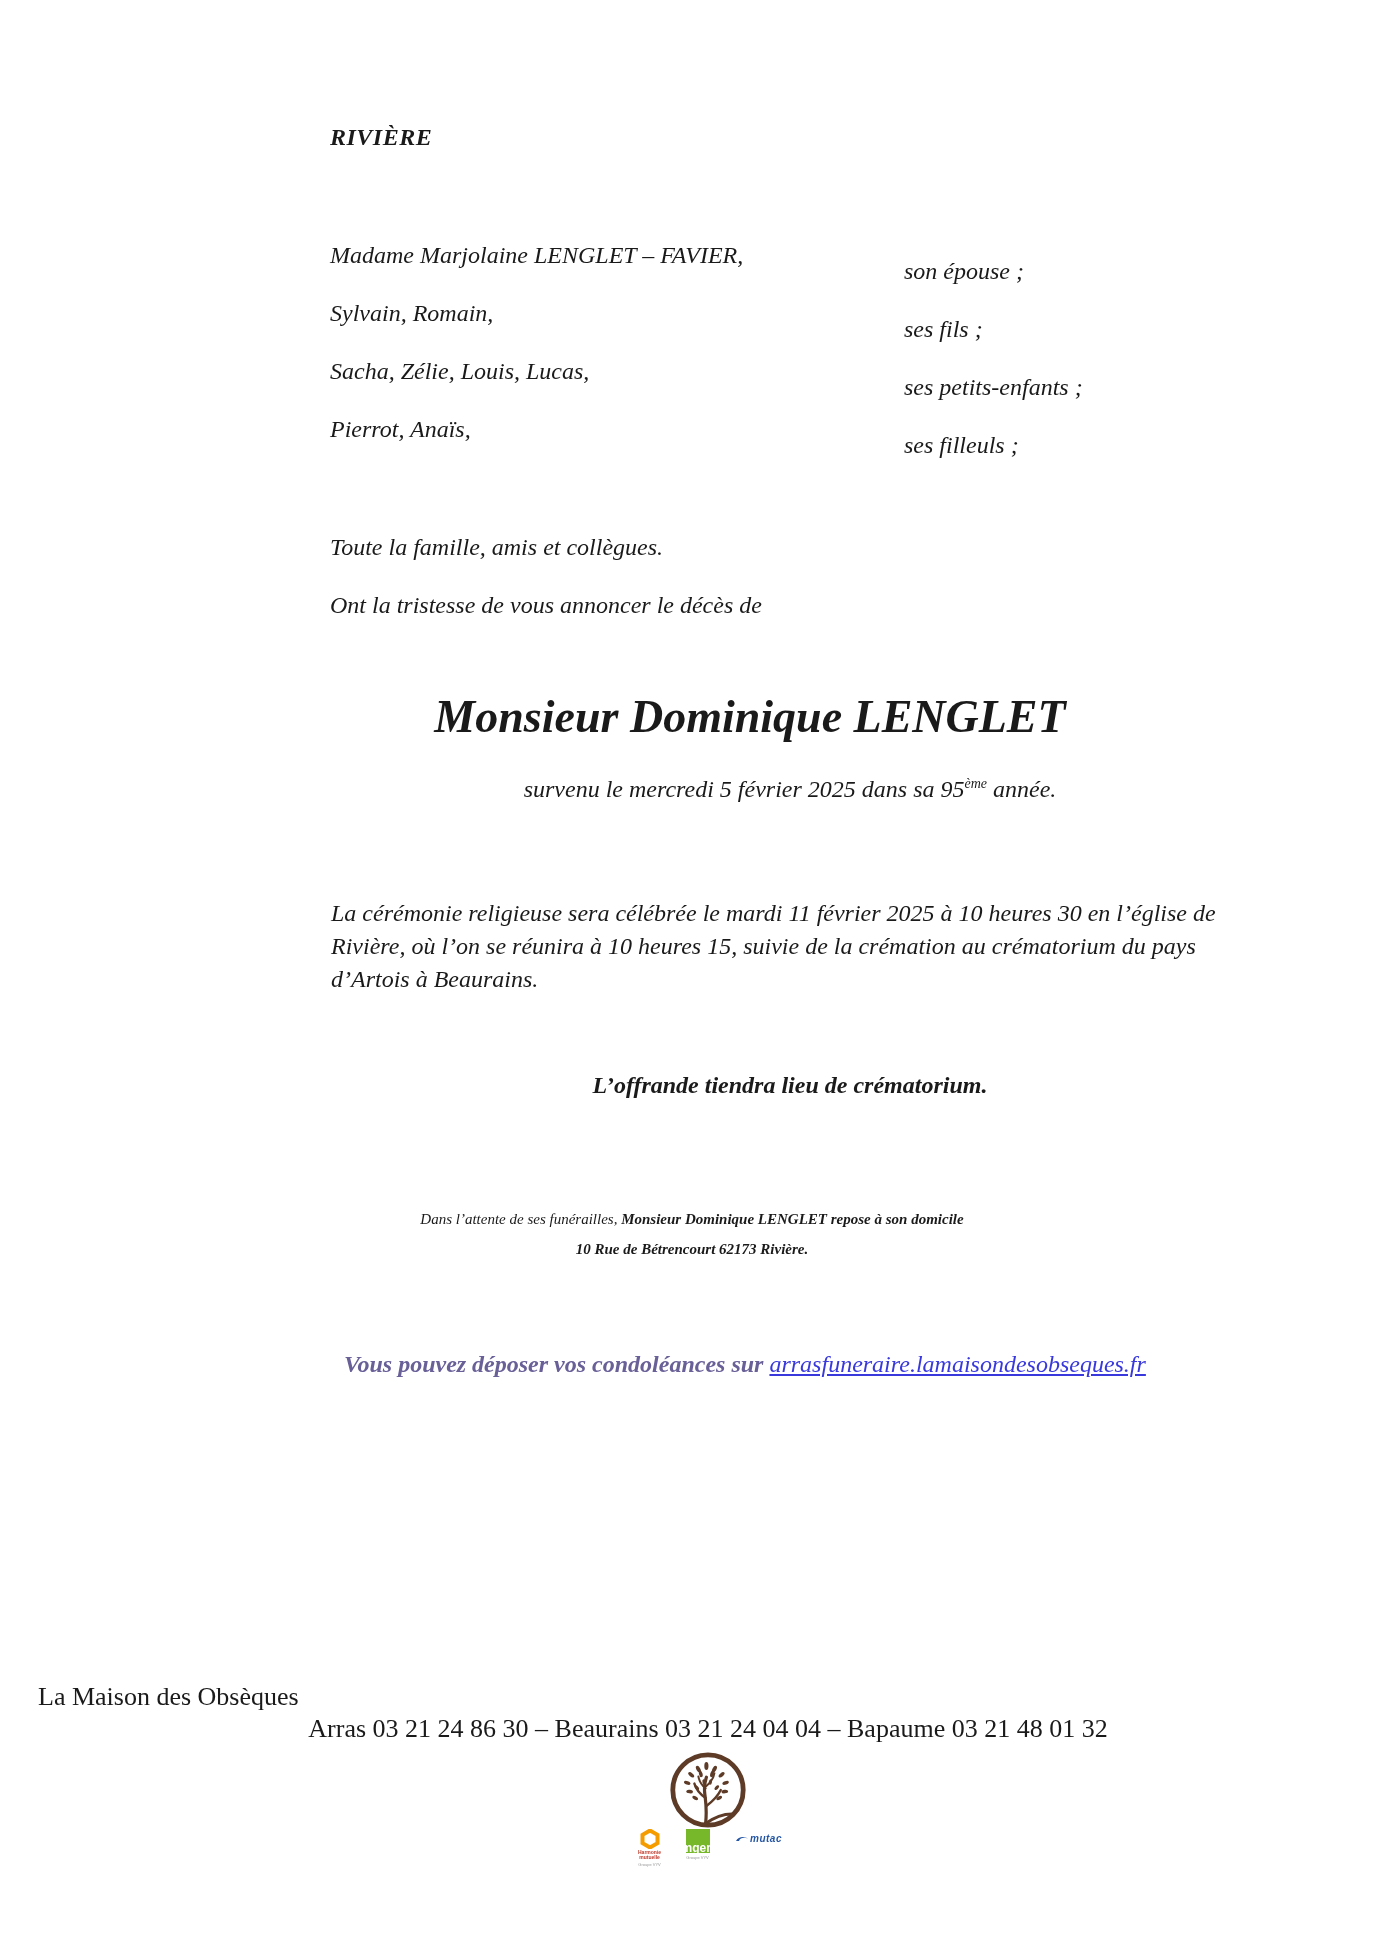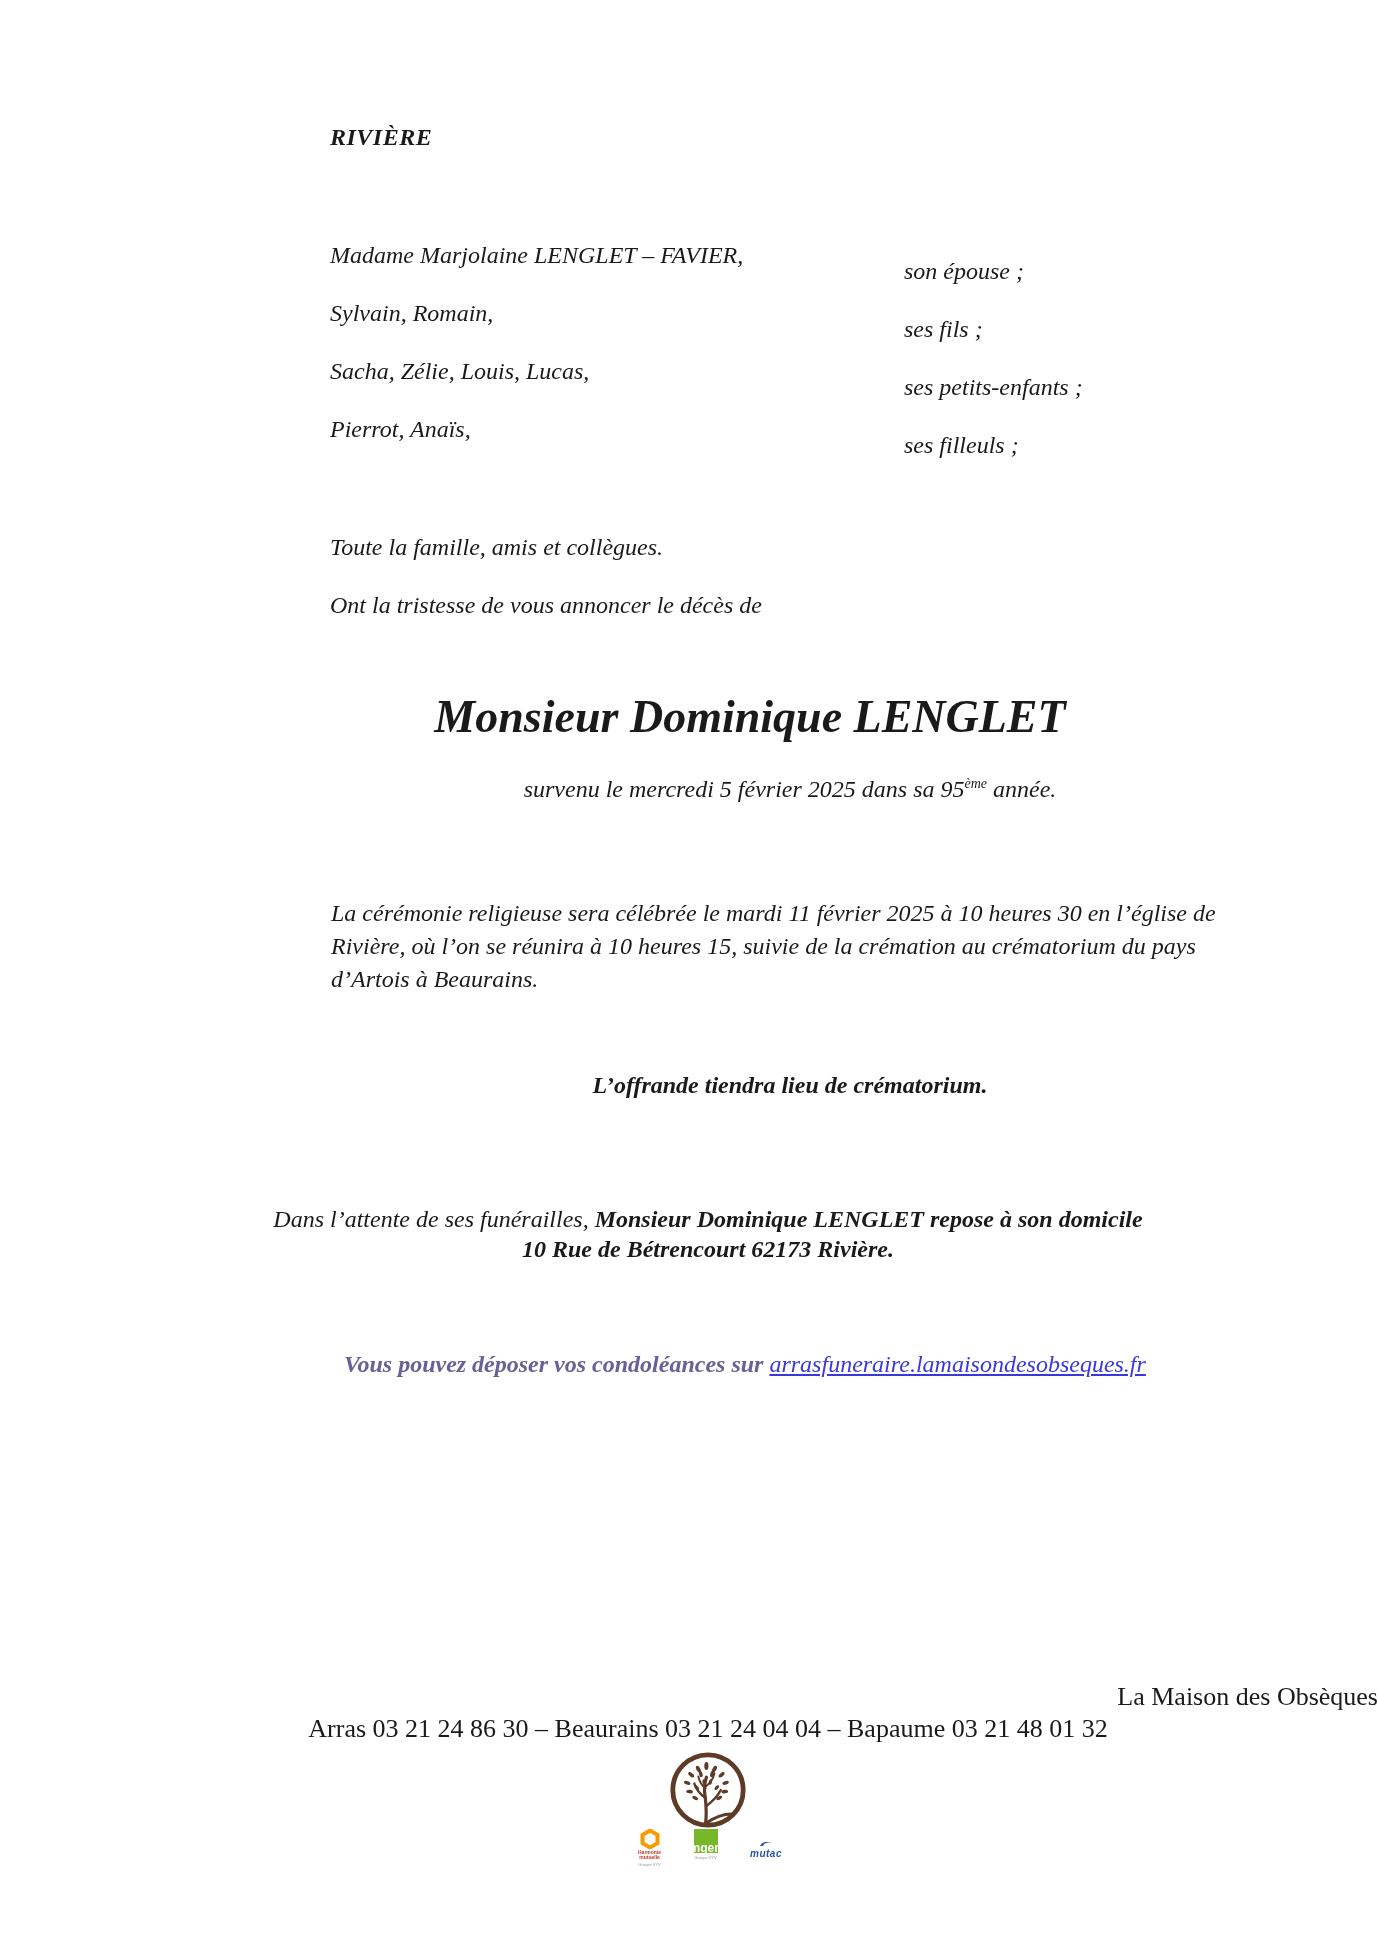--- a/index.html
+++ b/index.html
@@ -32,35 +32,35 @@
   .death-line sup { font-size:14px; }
   .ceremony {
     position:absolute; top:897px; left:331px; width:916px;
     font-size:24px; line-height:33px;
   }
   .offering {
     position:absolute; top:1072px; left:330px; width:920px;
     text-align:center; font-weight:bold; font-size:24px;
   }
   .repose {
-    position:absolute; top:1204px; left:230px; width:956px;
-    text-align:center; font-size:24px; line-height:30px;
+    position:absolute; top:1204px; left:214px; width:956px;
+    text-align:center; font-size:15px; line-height:30px;
   }
   .repose .bold { font-weight:bold; }
   .condolences {
     position:absolute; top:1351px; left:210px; width:1070px;
     text-align:center; font-size:24px; white-space:nowrap;
   }
   .cond-prefix { font-weight:bold; color:var(--cond,#6a6098); }
   .cond-link {
     color:var(--link,#3838dd); text-decoration:underline; cursor:pointer;
   }
   .footer-company {
     position:absolute; top:1682px; left:38px; width:1340px;
-    text-align:right; font-style:normal; font-size:26px;
+    text-align:left; font-style:normal; font-size:26px;
   }
   .footer-phones {
     position:absolute; top:1714px; left:38px; width:1340px;
     text-align:center; font-style:normal; font-size:26px;
   }
   .tree-logo { position:absolute; top:1750px; left:668px; width:80px; height:80px; }
   .partners {
     position:absolute; top:1829px; left:638px; width:144px;
     display:flex; justify-content:space-between; align-items:flex-start;
     font-style:normal;
@@ -72,21 +72,21 @@
     font-size:5px; line-height:5px; color:var(--harm-red,#c0392b); text-align:center; margin-top:1px;
   }
   .mgen-box {
     width:24px; height:24px; background:var(--mgen,#77b82a);
     display:flex; align-items:flex-end; justify-content:center;
   }
   .mgen-text {
     font-family:"Liberation Sans",sans-serif; font-weight:bold;
     color:#fff; font-size:12px; line-height:10px;
   }
-  .mutac { margin-top:11px; display:flex; flex-direction:column; }
+  .mutac { margin-top:4px; display:flex; flex-direction:row; }
   .mutac-text {
     font-family:"Liberation Sans",sans-serif; font-weight:bold; font-style:italic;
     font-size:10px; color:var(--mutac,#2456a4); letter-spacing:.5px;
   }
 </style>
 </head>
 <body>
 
 <div class="page" style="--ink: #1a1a1a; --cond: #6a6098; --link: #3838dd; --mgen: #77b82a; --mutac: #2456a4; --harm-red: #c0392b;">
 

